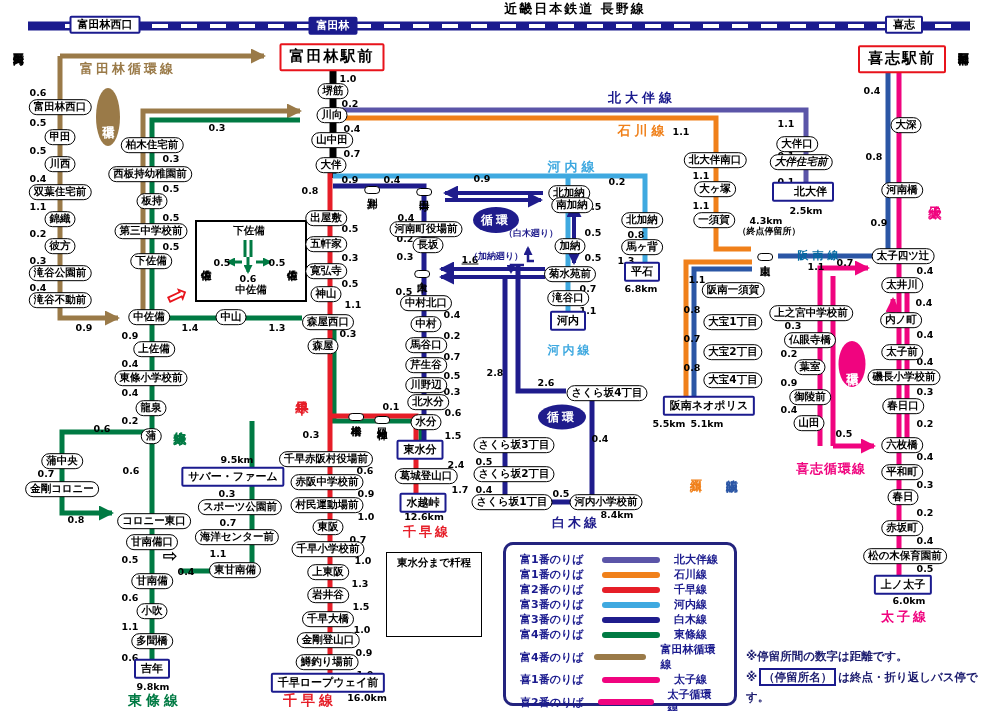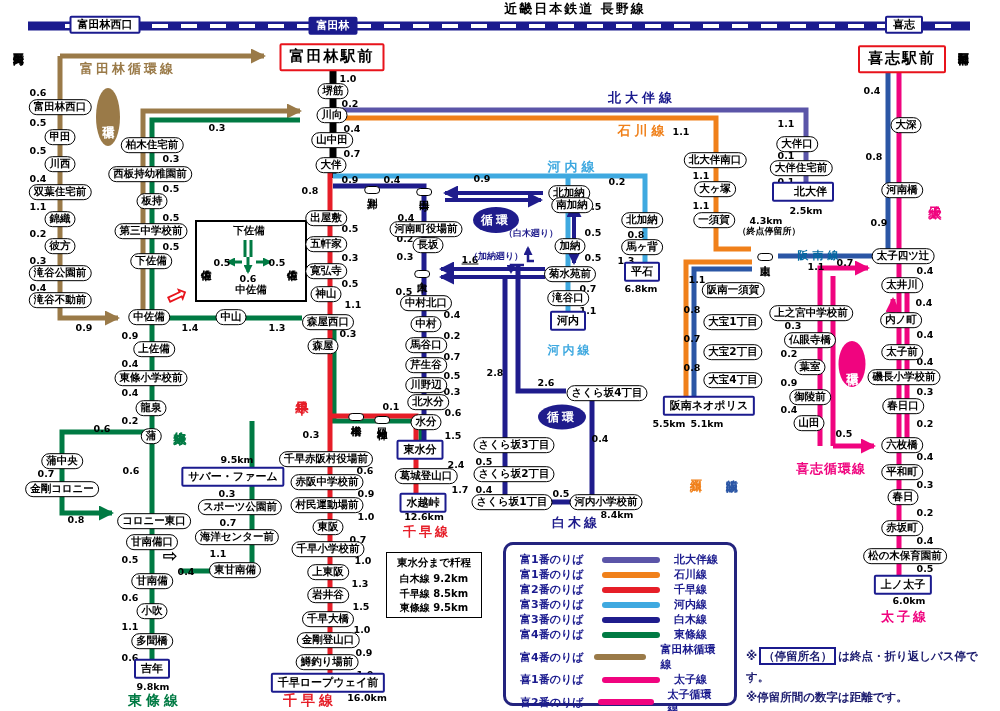--- a/index.html
+++ b/index.html
@@ -19,21 +19,21 @@
   .plain{border:none;background:transparent;font-weight:700;padding:0;}
   .plainv{writing-mode:vertical-rl;text-orientation:upright;}
   .dist{position:absolute;transform:translate(-50%,-50%);font-size:9.5px;color:#000;z-index:2;
         white-space:nowrap;font-weight:600;}
   .lbl{position:absolute;font-weight:700;z-index:2;white-space:nowrap;line-height:1;}
   .lblv{writing-mode:vertical-rl;text-orientation:upright;}
   .oval{position:absolute;transform:translate(-50%,-50%);color:#fff;font-weight:700;display:flex;
         align-items:center;justify-content:center;border-radius:50%;z-index:3;font-size:12px;}
   .ovalv{writing-mode:vertical-rl;text-orientation:upright;}
   .boxoutline{position:absolute;border:2px solid #000;background:transparent;z-index:1;}
-  #info-box{position:absolute;left:386px;top:552px;width:96px;height:66px;border:1.5px solid #000;
+  #info-box{position:absolute;left:386px;top:552px;width:96px;height:85px;border:1.5px solid #000;
             background:#fff;z-index:4;padding:3px 5px;box-sizing:border-box;}
   #info-box .t{font-size:10.5px;font-weight:700;text-align:center;margin-bottom:2px;}
   #info-box .r{font-size:10px;font-weight:600;line-height:1.45;text-align:center;}
   #legend{position:absolute;left:503px;top:542px;width:234px;height:164px;border:3px solid #23237e;
           border-radius:10px;background:#fff;z-index:4;padding:7px 14px;box-sizing:border-box;
           display:flex;flex-direction:column;justify-content:space-between;}
   .legend-row{display:flex;align-items:center;font-size:11px;font-weight:700;color:#1b1b8e;}
   .legend-plat{width:82px;}
   .legend-swatch{width:58px;height:6px;border-radius:3px;margin-right:14px;}
   #notes{position:absolute;left:746px;top:646px;z-index:4;font-size:11.5px;font-weight:600;
@@ -198,21 +198,21 @@
       <div class="stop terminal" style="left: 568px; top: 321px;">河内</div>
       <div class="stop" style="left: 642px; top: 220px;">北加納</div>
       <div class="stop" style="left: 642px; top: 247px;">馬ヶ背</div>
       <div class="stop terminal" style="left: 642px; top: 272px;">平石</div>
       <div class="stop" style="left: 607px; top: 393px;">さくら坂4丁目</div>
       <div class="stop" style="left: 514px; top: 445px;">さくら坂3丁目</div>
       <div class="stop" style="left: 514px; top: 474px;">さくら坂2丁目</div>
       <div class="stop" style="left: 512px; top: 502px;">さくら坂1丁目</div>
       <div class="stop" style="left: 606px; top: 502px;">河内小学校前</div>
       <div class="stop" style="left: 797px; top: 144px;">大伴口</div>
-      <div class="stop" style="left: 801px; top: 168px;">大伴住宅前</div>
+      <div class="stop" style="left: 801px; top: 162px; font-style: italic;">大伴住宅前</div>
       <div class="stop terminal" style="left: 803px; top: 192px; padding-left: 20px;">北大伴</div>
       <div class="stop" style="left: 715px; top: 160px;">北大伴南口</div>
       <div class="stop" style="left: 715px; top: 189px;">大ヶ塚</div>
       <div class="stop" style="left: 714px; top: 220px;">一須賀</div>
       <div class="stop stopv" style="left: 765px; top: 257px;">東山</div>
       <div class="stop" style="left: 733px; top: 290px;">阪南一須賀</div>
       <div class="stop" style="left: 733px; top: 322px;">大宝1丁目</div>
       <div class="stop" style="left: 733px; top: 352px;">大宝2丁目</div>
       <div class="stop" style="left: 733px; top: 380px;">大宝4丁目</div>
       <div class="stop terminal" style="left: 709px; top: 406px;">阪南ネオポリス</div>
@@ -396,25 +396,20 @@
       <div class="lbl" style="left: 170px; top: 556px; color: rgb(0, 0, 0); font-size: 18px; transform: translate(-50%, -50%);">⇨</div>
       <div class="oval ovalv" style="left: 108px; top: 117px; width: 24px; height: 58px; background: rgb(154, 122, 72);">循環</div>
       <div class="oval" style="left: 496px; top: 220px; width: 46px; height: 26px; background: rgb(31, 28, 140); letter-spacing: 3px;">循環</div>
       <div class="oval" style="left: 562px; top: 417px; width: 48px; height: 25px; background: rgb(31, 28, 140); letter-spacing: 3px;">循環</div>
       <div class="oval ovalv" style="left: 852px; top: 364px; width: 27px; height: 46px; background: rgb(240, 4, 127);">循環</div>
       <div class="boxoutline" style="left: 195px; top: 220px; width: 108px; height: 78px;"></div>
     </div>
 
   <div id="info-box">
     <div class="t">東水分まで粁程</div>
-    <div class="r" id="info-rows">
-        <div>白木線  9.2km</div>
-        <div>千早線  8.5km</div>
-        <div>東條線  9.5km</div>
-      </div>
   </div>
 
   <div id="legend">
       <div class="legend-row">
         <span class="legend-plat">富1番のりば</span>
         <span class="legend-swatch" style="background: rgb(91, 85, 168);"></span>
         <span>北大伴線</span>
       </div>
       <div class="legend-row">
         <span class="legend-plat">富1番のりば</span>
@@ -452,16 +447,16 @@
         <span>太子線</span>
       </div>
       <div class="legend-row">
         <span class="legend-plat">喜2番のりば</span>
         <span class="legend-swatch" style="background: rgb(240, 4, 127);"></span>
         <span>太子循環線</span>
       </div>
     </div>
 
   <div id="notes">
+    <div>※停留所間の数字は距離です。</div>
     <div><span>※</span><span class="boxed">（停留所名）</span><span>は終点・折り返しバス停です。</span></div>
-    <div>※停留所間の数字は距離です。</div>
   </div>
 </div>
 
 </body></html>

